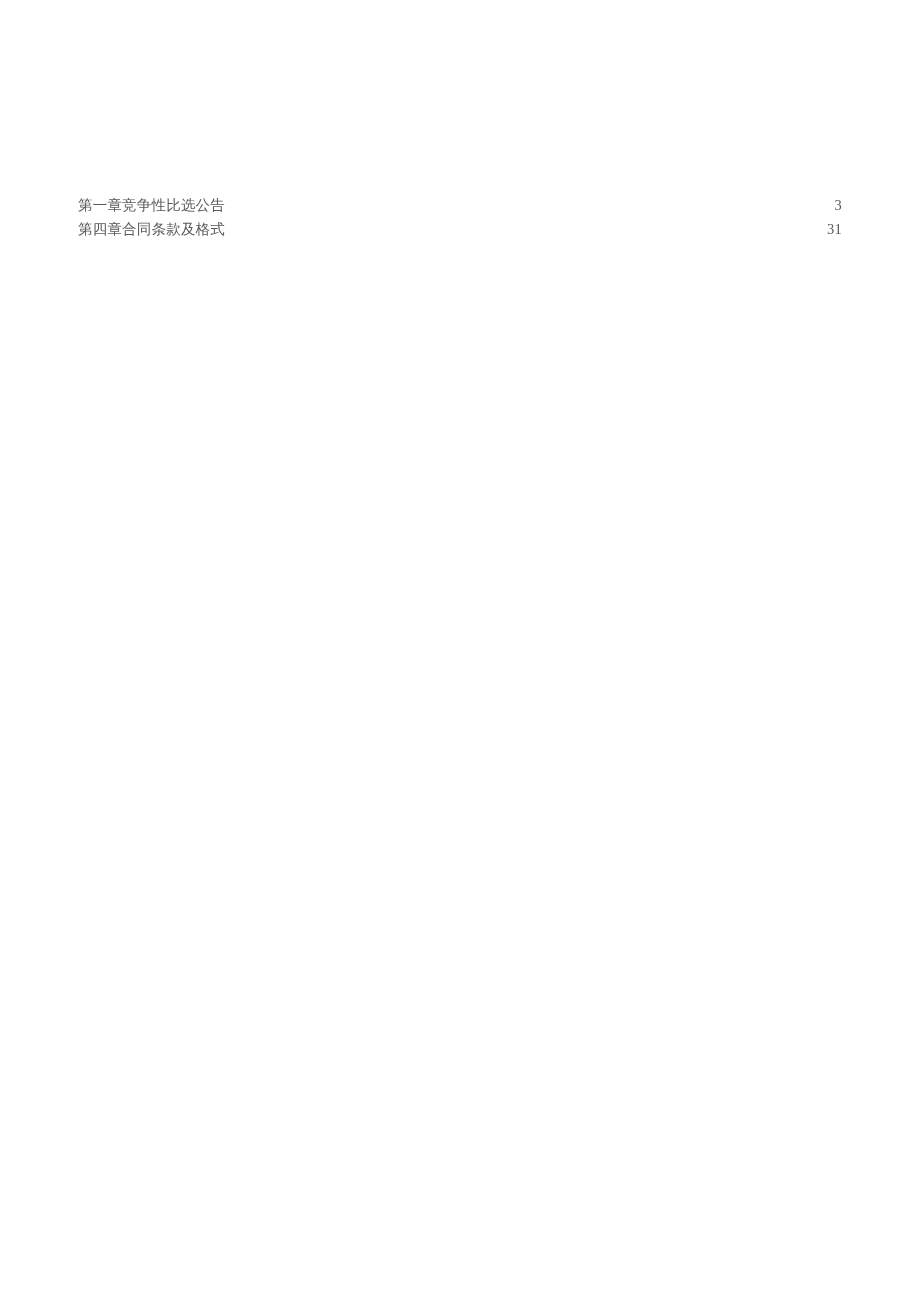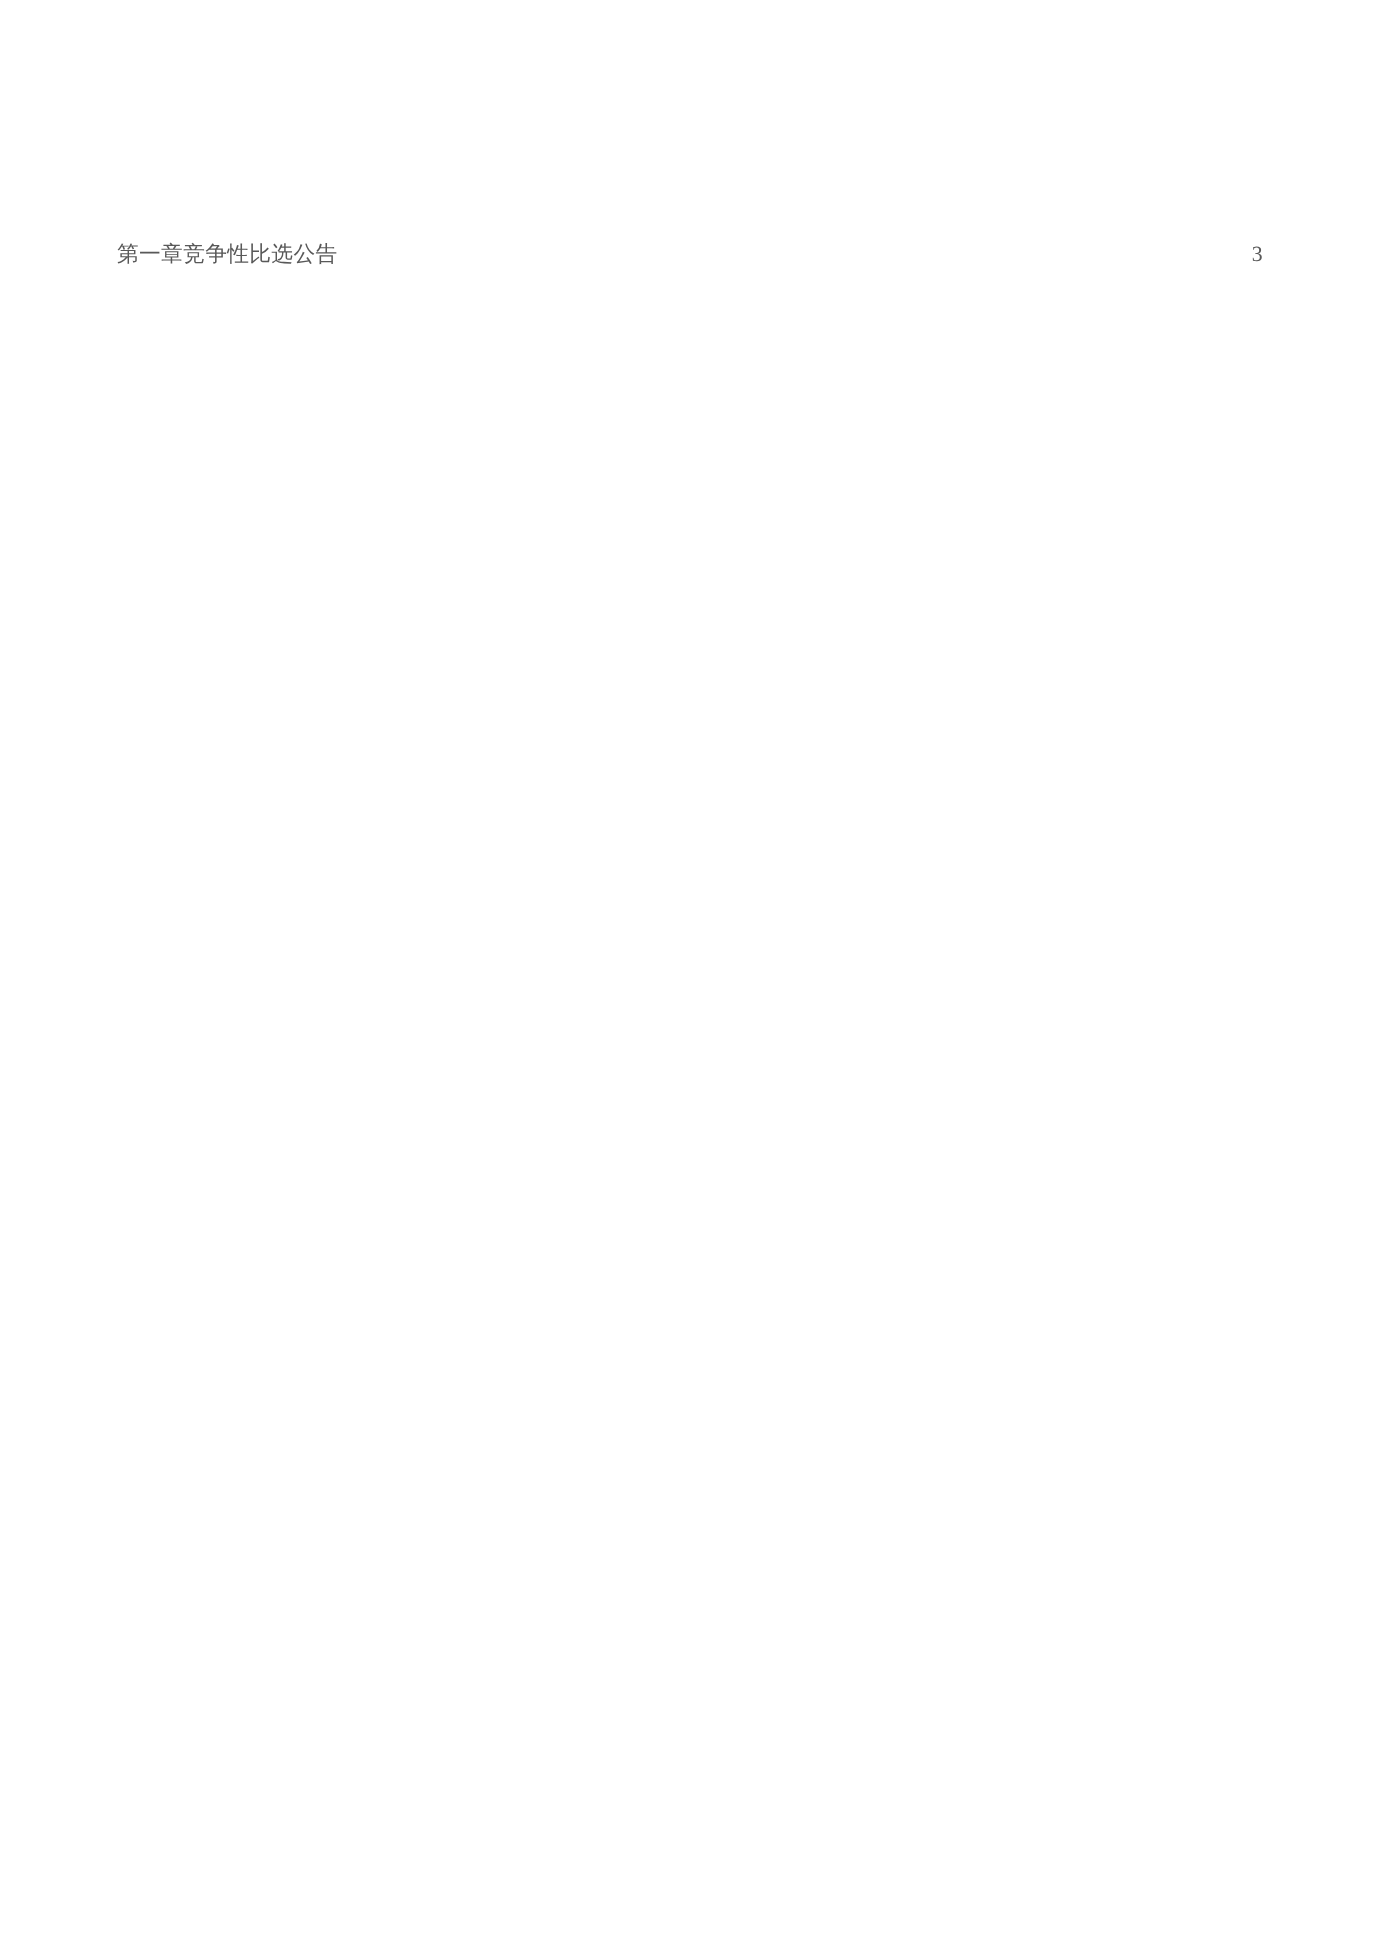--- a/index.html
+++ b/index.html
@@ -7,20 +7,21 @@
     padding: 0;
     background: #ffffff;
     width: 920px;
     height: 1301px;
     font-family: "SimSun", "Songti SC", serif;
   }
   .page {
     box-sizing: border-box;
     padding: 160px 78px 0 78px;
     width: 920px;
+    margin-top: 36px;
   }
   .toc-entry {
     display: flex;
     align-items: baseline;
     white-space: nowrap;
     height: 24px;
     font-size: 14.5px;
     color: #595959;
     letter-spacing: 0.2px;
   }
@@ -55,15 +56,20 @@
 <div class="page">
 
   <div class="toc-entry">
     <span class="toc-title">第一章竞争性比选公告</span>
     <span class="toc-dots"></span>
     <span class="toc-page">3</span>
   </div>
 
 
 
+  <div class="toc-entry">
+    <span class="toc-title">第四章合同条款及格式</span>
+    <span class="toc-dots"></span>
+    <span class="toc-page">31</span>
+  </div>
 
 
 </div>
 
 </body></html>

